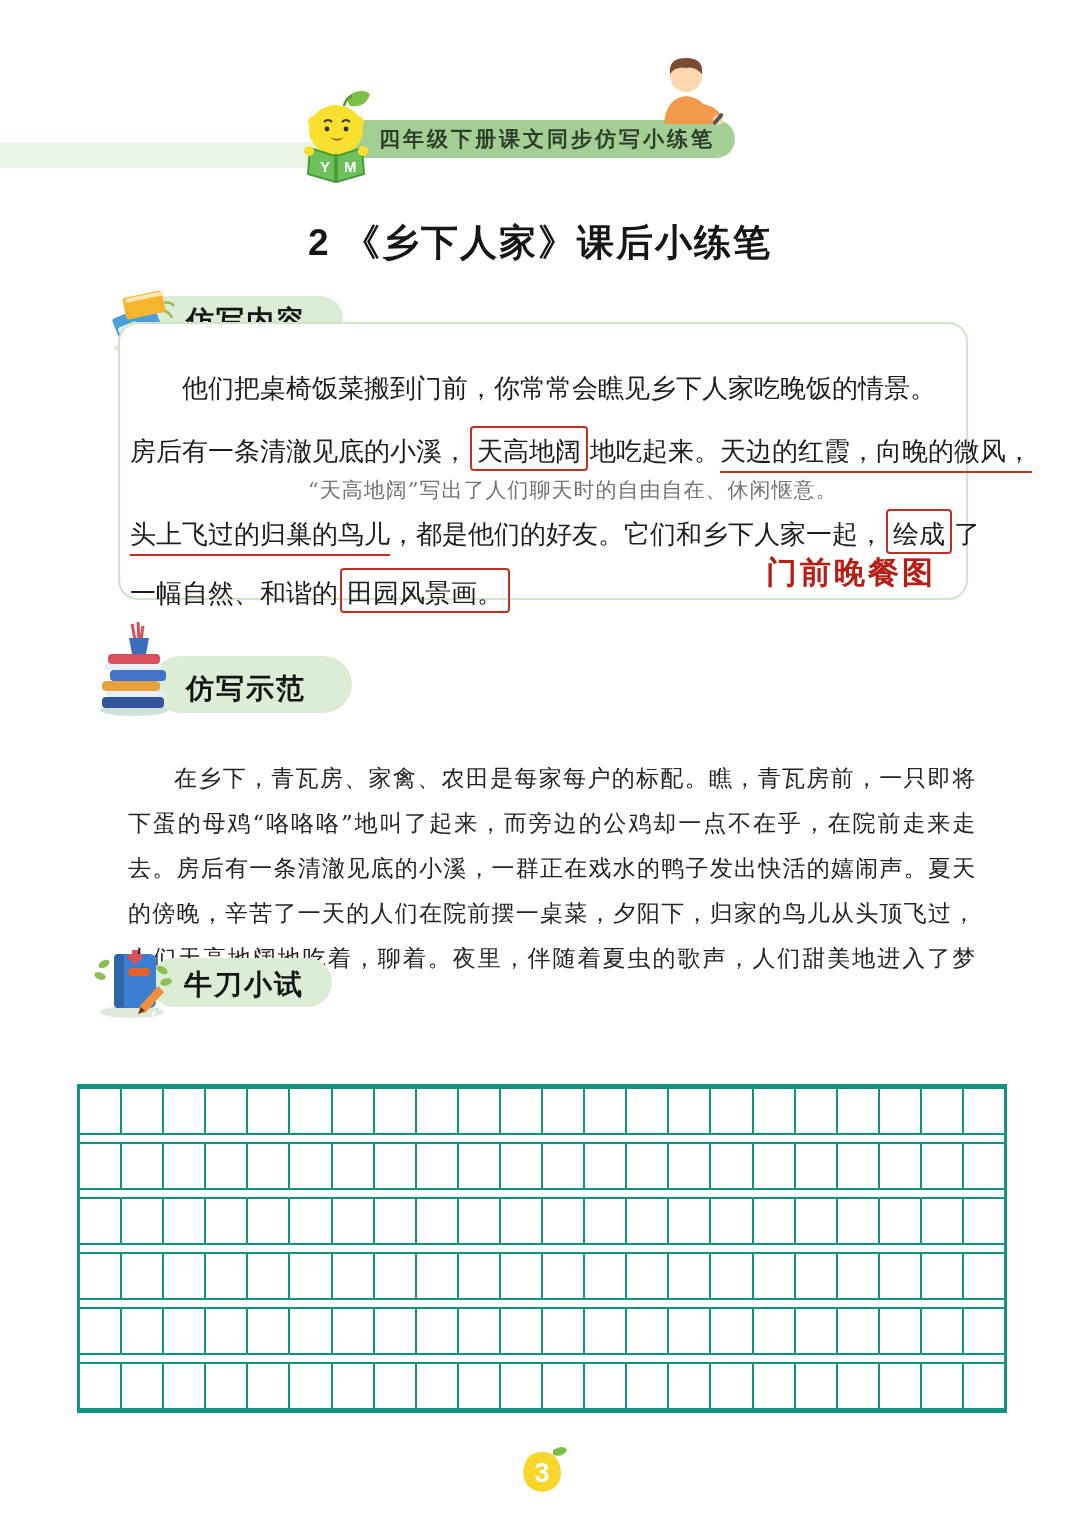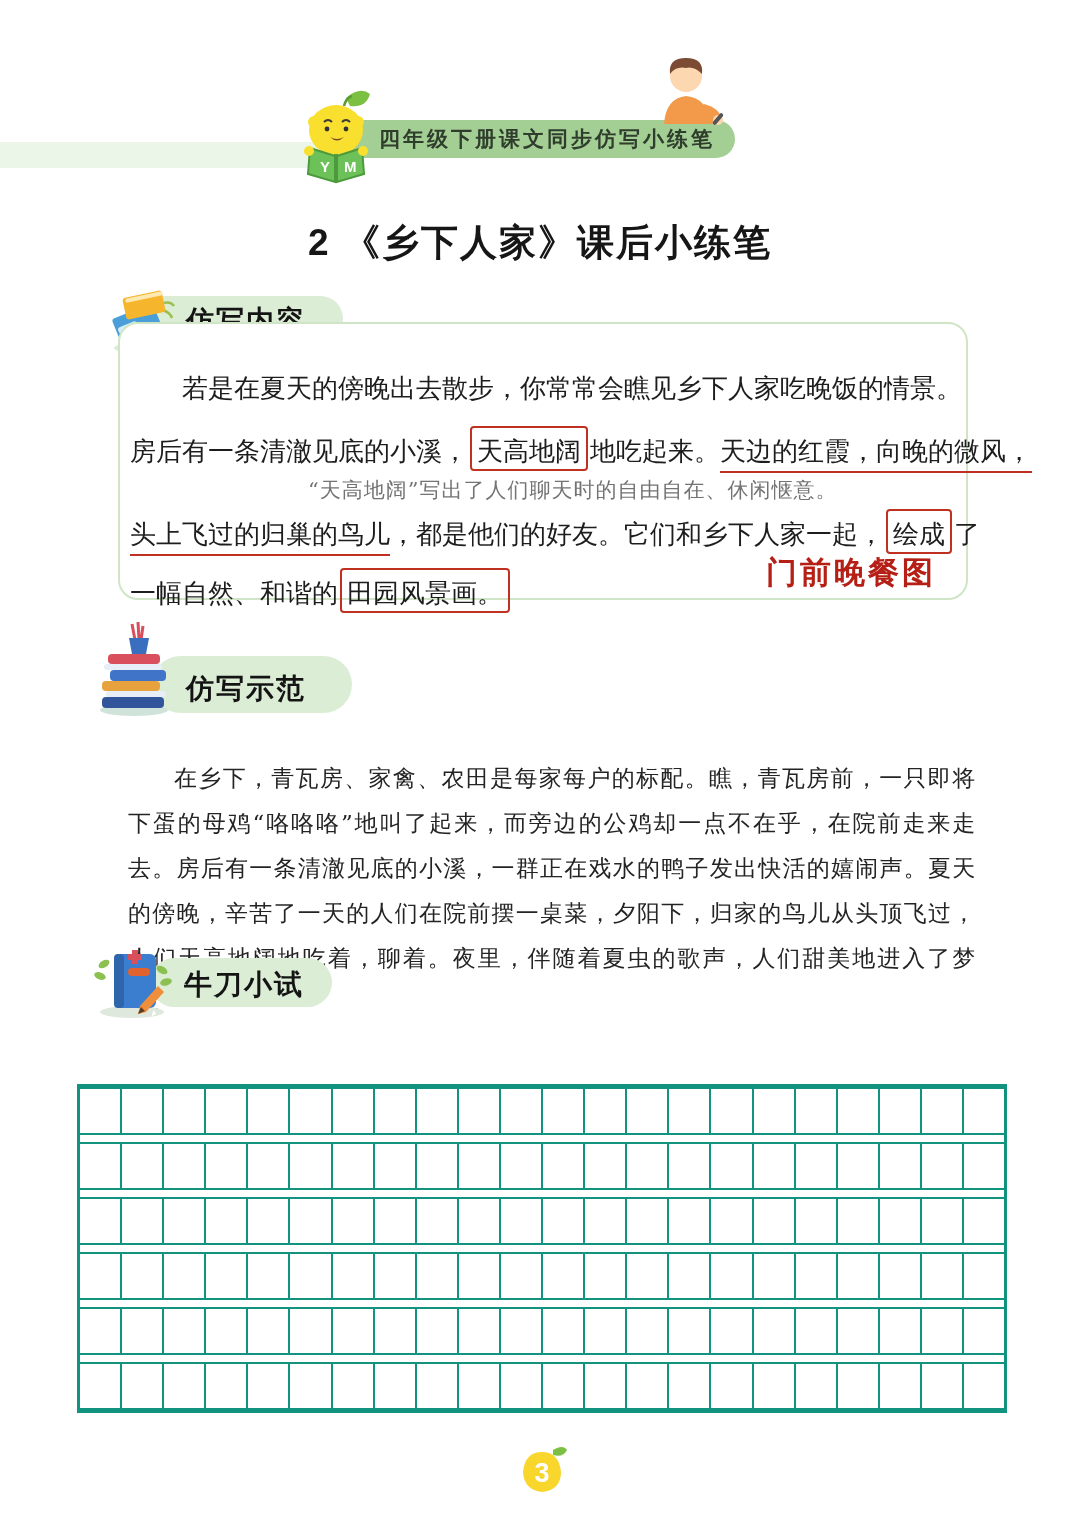--- a/index.html
+++ b/index.html
@@ -130,21 +130,21 @@
     <path d="M54 24 q8 2 10 8" stroke="#9bbf4e" stroke-width="2.5" fill="none"></path>
     <rect x="8" y="24" width="44" height="32" rx="3" transform="rotate(-22 30 40)" fill="#4a9fd8"></rect>
     <rect x="10" y="38" width="20" height="7" rx="3" transform="rotate(-22 20 42)" fill="#d9edf8"></rect>
     <rect x="16" y="8" width="40" height="22" rx="3" transform="rotate(-12 36 19)" fill="#f5b62e"></rect>
     <rect x="17" y="9" width="38" height="4" rx="2" transform="rotate(-12 36 11)" fill="#ffe9b0"></rect>
   </svg>
   <span class="sec-heading" style="left:186px;top:302px;">仿写内容</span>
 
   <div class="content-box">
     <div class="p1">
-      <div class="p1-line indent"><span>若是在夏天的傍晚出去散步，你常常会瞧见乡下人家吃晚饭的情景。</span></div>
+      <div class="p1-line indent"><span>他们把桌椅饭菜搬到门前，你常常会瞧见乡下人家吃晚饭的情景。</span></div>
       <div class="p1-line"><span>房后有一条清澈见底的小溪，</span><span class="rbox">天高地阔</span><span>地吃起来。</span><span class="runder">天边的红霞，向晚的微风，</span></div>
       <div class="p1-note">“天高地阔”写出了人们聊天时的自由自在、休闲惬意。</div>
       <div class="p1-line l3"><span class="runder">头上飞过的归巢的鸟儿</span><span>，都是他们的好友。它们和乡下人家一起，</span><span class="rbox">绘成</span><span>了</span></div>
       <div class="p1-line"><span>一幅自然、和谐的</span><span class="rbox">田园风景画。</span></div>
     </div>
     <div class="margin-note">门前晚餐图</div>
   </div>
 
   <div class="sec-pill" style="left:152px;top:656px;width:200px;height:57px;"></div>
   <svg class="sec-icon" style="left:96px;top:618px;" width="84" height="100" viewBox="0 0 84 100">

